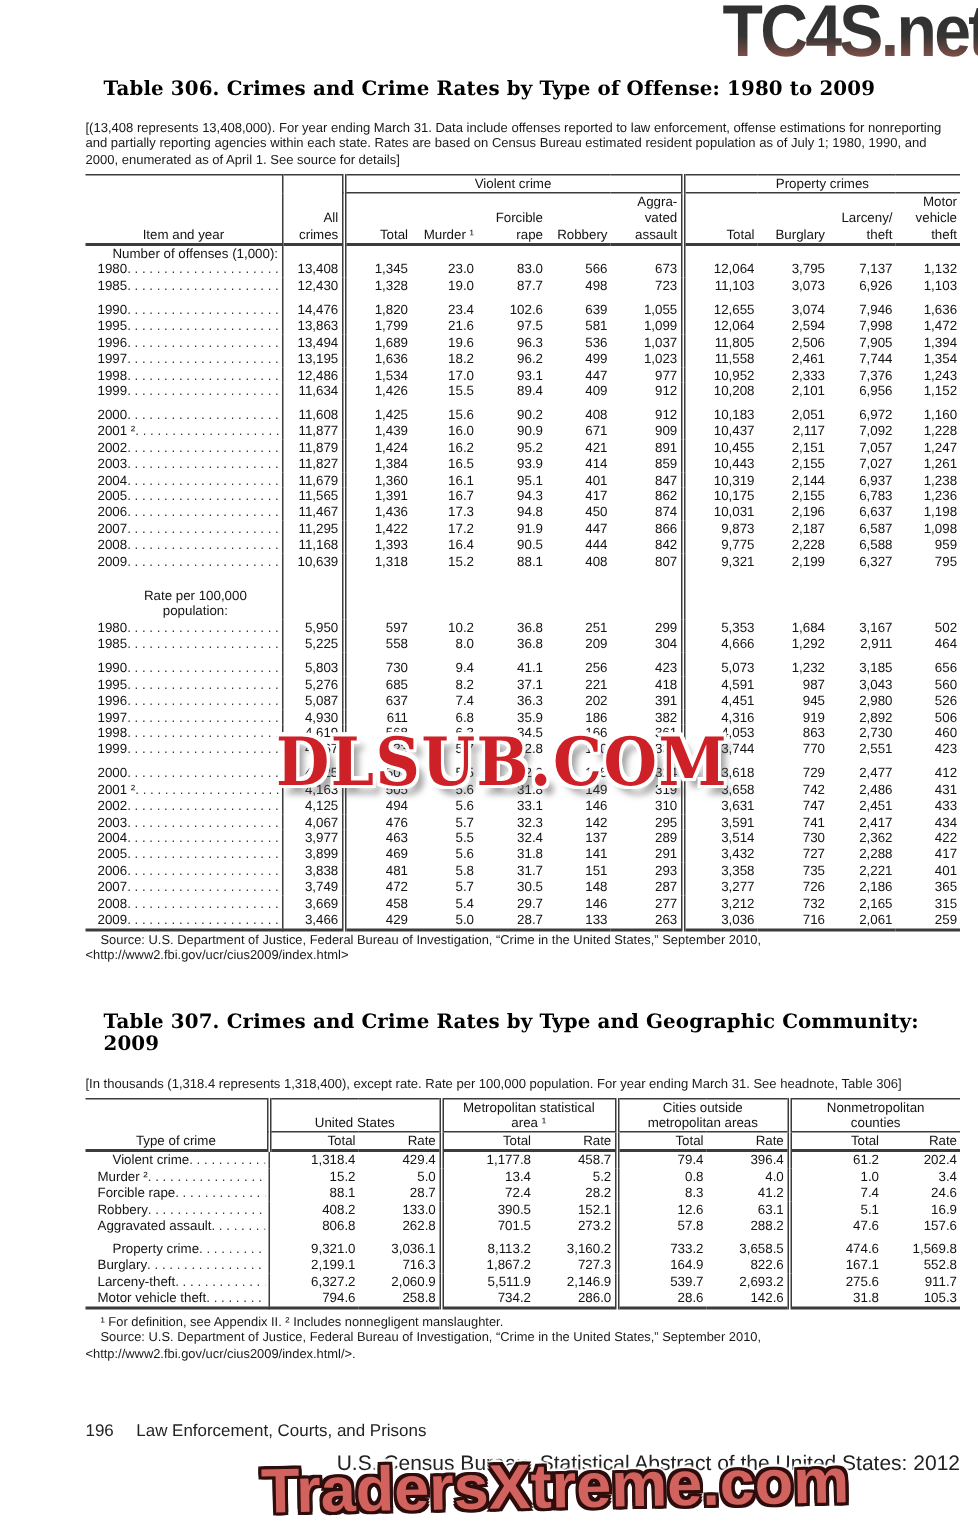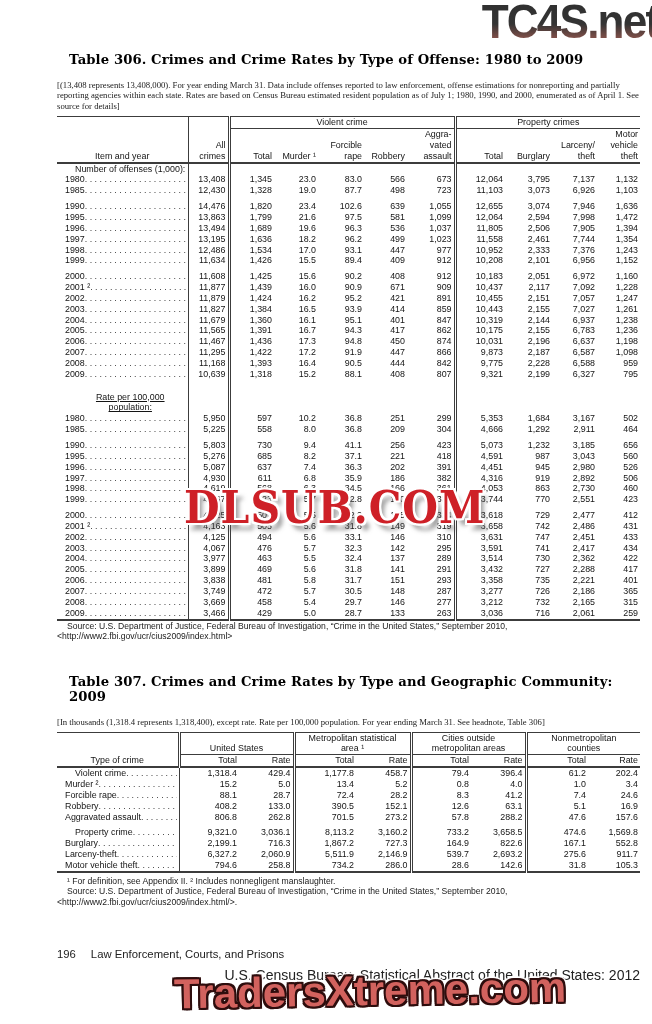--- a/index.html
+++ b/index.html
@@ -1,41 +1,41 @@
 <!DOCTYPE html>
 <html><head>
 <meta charset="utf-8">
 <style>
   html,body{margin:0;padding:0;background:#ffffff;}
   body{width:652px;height:1024px;overflow:hidden;font-family:"Liberation Sans",sans-serif;color:#141414;}
   .page{position:relative;width:652px;height:1024px;background:#fff;overflow:hidden;}
   .content{padding:40px 12px 0 57px;width:583px;}
 
   .t-title{font-family:"DejaVu Serif",serif;font-weight:bold;font-size:13.2px;line-height:15.5px;letter-spacing:.1px;margin:12px;color:#000;}
-  .headnote{font-size:8.7px;line-height:10.9px;margin:2px 0 4px;color:#1a1a1a;font-family:Liberation Serif, serif;}
+  .headnote{font-size:8.7px;line-height:10.9px;margin:2px 0 4px;color:#1a1a1a;}
 
   table.stat{border-collapse:collapse;table-layout:fixed;width:583px;border-top:1px solid #3c3c3c;border-bottom:2px solid #3c3c3c;}
   table.stat th,table.stat td{padding:0 2px;font-size:8.9px;line-height:10.85px;font-weight:normal;color:#141414;overflow:hidden;vertical-align:bottom;}
   th.h-item{text-align:center;vertical-align:middle;border-right:1px solid #3c3c3c;border-bottom:2px solid #3c3c3c;font-size:8.8px;}
   th.h-all{text-align:right;vertical-align:bottom;white-space:pre-line;border-right:3px double #3c3c3c;border-bottom:2px solid #3c3c3c;}
   th.h-grp{text-align:center;border-bottom:1px solid #3c3c3c;font-size:8.8px;line-height:12px;vertical-align:middle;}
   th.h-col{text-align:right;white-space:pre-line;border-bottom:2px solid #3c3c3c;}
   th.h-type{text-align:center;vertical-align:middle;border-right:3px double #3c3c3c;border-bottom:2px solid #3c3c3c;}
   th.h-sub{text-align:right;border-bottom:2px solid #3c3c3c;}
   .dbl-r{border-right:3px double #3c3c3c;}
   .dbl-l{border-left:3px double #3c3c3c;}
   td.stub{border-right:1px solid #3c3c3c;}
   td.num{text-align:right;white-space:nowrap;}
   .stub-flex{display:flex;align-items:baseline;overflow:hidden;}
   .ind1{padding-left:6px;text-align:right;}
   .ind0{padding-left:16px;text-align:center;}
   .dots{flex:1;overflow:hidden;white-space:nowrap;color:#333;}
   .dots::after{content:" .\00a0.\00a0.\00a0.\00a0.\00a0.\00a0.\00a0.\00a0.\00a0.\00a0.\00a0.\00a0.\00a0.\00a0.\00a0.\00a0.\00a0.\00a0.\00a0.\00a0.\00a0.\00a0.\00a0.\00a0.\00a0.\00a0.\00a0.\00a0.";}
   tr.gap td{padding-top:5px;}
-  tr.sec-gap td{padding-top:12px;text-decoration:underline;}
+  tr.sec-gap td{padding-top:12px;}
 
   .fn{font-size:8.6px;line-height:10.6px;margin:3px 0 0;text-indent:10px;color:#1a1a1a;}
   .fn.src{margin-top:0;}
   .t2{margin-top:32px;}
 
   .footer{margin-top:40px;font-size:11.3px;color:#222;display:flex;gap:15px;align-items:flex-end;}
   .credit{font-size:14px;text-align:right;margin-top:7px;color:#222;}
 
   
   .wm-top{position:absolute;top:-4px;right:-6px;font-size:49px;line-height:1.05;font-weight:bold;letter-spacing:-2px;transform:scaleX(.9);transform-origin:right top;

